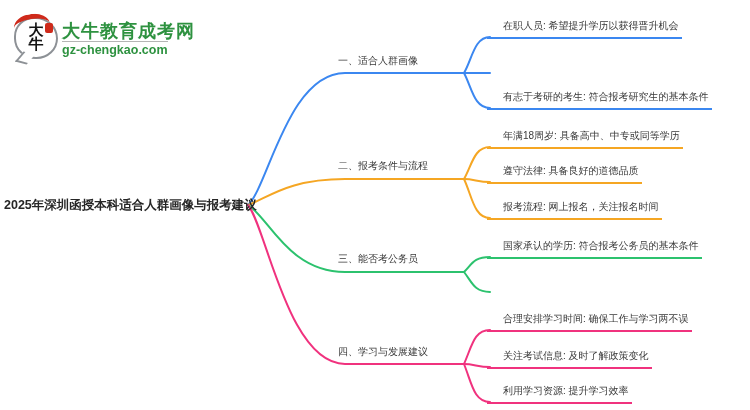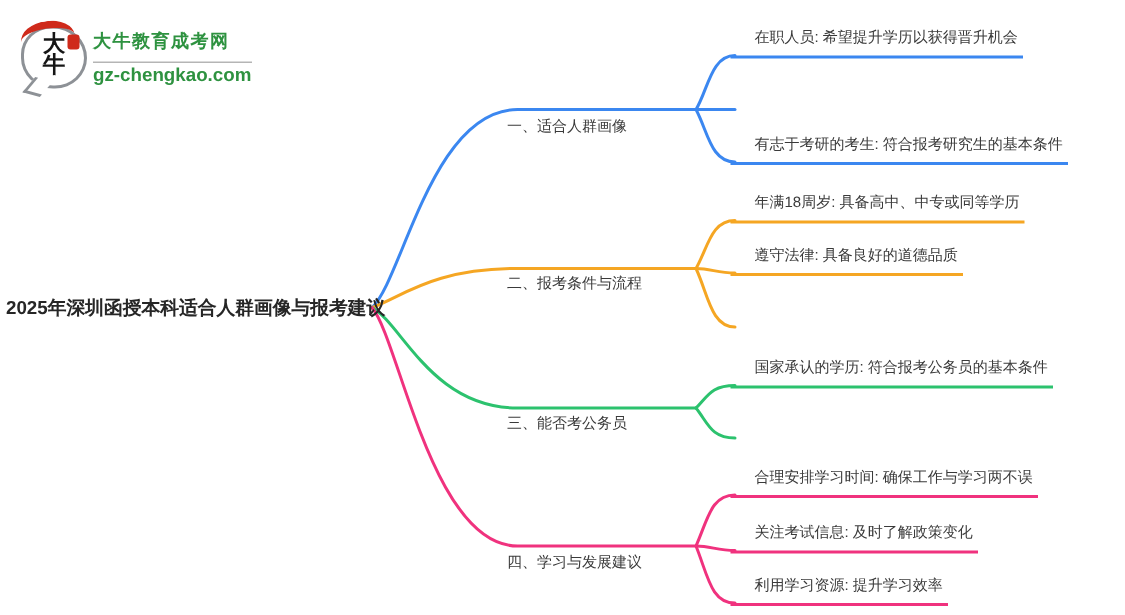--- a/index.html
+++ b/index.html
@@ -14,21 +14,21 @@
   svg.links{position:absolute; left:0; top:0; width:750px; height:410px;}
   svg.links path{fill:none; stroke-width:2; stroke-linecap:round;}
   path.b1{stroke:var(--c-b1);} path.b2{stroke:var(--c-b2);}
   path.b3{stroke:var(--c-b3);} path.b4{stroke:var(--c-b4);}
 
   .node{position:absolute; color:var(--c-text); font-size:10px; line-height:19px; white-space:nowrap;}
   .root-node{
     left:4px; top:196px; width:243px; text-align:right;
     font-size:12.5px; line-height:18px; font-weight:600; color:var(--c-root);
   }
-  .branch-label{left:338px;margin-top:24px;}
+  .branch-label{left:338px;}
   .leaf{left:487px; padding:0 3px 2px 16px; border-bottom:2px solid;}
   .leaf.c1{border-color:var(--c-b1);} .leaf.c2{border-color:var(--c-b2);}
   .leaf.c3{border-color:var(--c-b3);} .leaf.c4{border-color:var(--c-b4);}
 
   
   .logo{position:absolute; left:13px; top:13px; width:170px; height:52px; cursor:pointer;}
   .bubble{
     position:absolute; left:1px; top:4px; width:40px; height:38px; background:#fff;
     border:2px solid #8d9196; border-radius:47% 53% 50% 50%;
   }
@@ -45,21 +45,21 @@
     position:absolute; right:3px; top:4px; width:8px; height:10px;
     background:var(--c-red); border-radius:2px;
   }
   .bubble .btxt{
     position:absolute; left:0; top:4px; width:100%; text-align:center;
     font-family:"Liberation Serif","DejaVu Serif",serif;
     font-weight:bold; font-size:15px; line-height:14px; color:#151515; white-space:pre-line;
   }
   .site-name{
     position:absolute; left:49px; top:6px; color:var(--c-logo);
-    font-size:12px; font-weight:800; letter-spacing:1px; white-space:nowrap;
+    font-size:18px; font-weight:800; letter-spacing:1px; white-space:nowrap;
   }
   .site-divider{position:absolute; left:49px; top:28px; width:106px; height:1px; background:#b5b5b5;}
   .site-url{
     position:absolute; left:49px; top:30px; color:var(--c-logo);
     font-size:12.5px; font-weight:700; white-space:nowrap;
   }
 </style>
 </head>
 <body>
 
@@ -105,20 +105,21 @@
   <div class="node branch-label" style="top:51px">一、适合人群画像</div>
   <div class="node branch-label" style="top:156px">二、报考条件与流程</div>
   <div class="node branch-label" style="top:249px">三、能否考公务员</div>
   <div class="node branch-label" style="top:342px">四、学习与发展建议</div>
 
   <div class="node leaf c1" style="top:16px">在职人员: 希望提升学历以获得晋升机会</div>
   <div class="node leaf c1" style="top:87px">有志于考研的考生: 符合报考研究生的基本条件</div>
 
   <div class="node leaf c2" style="top:126px">年满18周岁: 具备高中、中专或同等学历</div>
   <div class="node leaf c2" style="top:161px">遵守法律: 具备良好的道德品质</div>
+  <div class="node leaf c2" style="top:197px">报考流程: 网上报名，关注报名时间</div>
 
   <div class="node leaf c3" style="top:236px">国家承认的学历: 符合报考公务员的基本条件</div>
 
   <div class="node leaf c4" style="top:309px">合理安排学习时间: 确保工作与学习两不误</div>
   <div class="node leaf c4" style="top:346px">关注考试信息: 及时了解政策变化</div>
   <div class="node leaf c4" style="top:381px">利用学习资源: 提升学习效率</div>
 
 </div>
 
 </body></html>

